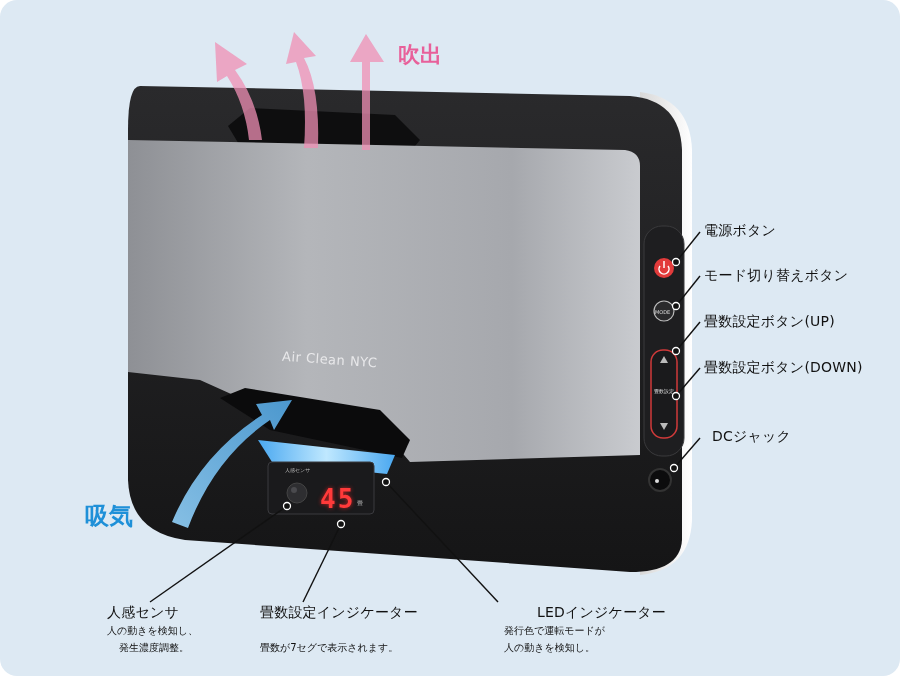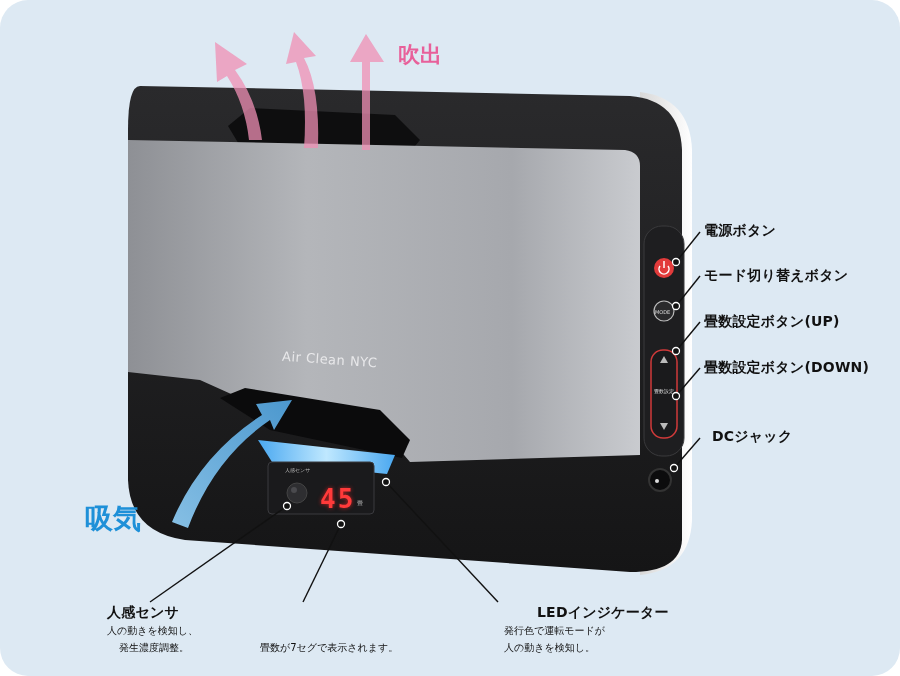--- a/index.html
+++ b/index.html
@@ -1,24 +1,24 @@
 <!DOCTYPE html>
 <html><head>
 <meta charset="utf-8">
 <style>
   html, body { margin:0; padding:0; background:#ffffff; }
   body { width:900px; height:676px; position:relative; overflow:hidden;
          font-family:"DejaVu Sans","Liberation Sans",sans-serif; }
   .panel { position:absolute; left:0; top:0; width:900px; height:676px;
-           background:#dde9f3; border-radius:28px; overflow:hidden; }
+           background:#dde9f3; border-radius:17px; overflow:hidden; }
   svg.art { position:absolute; left:0; top:0; }
-  .lbl { position:absolute; color:#111; font-weight:bold; font-size:14px; white-space:nowrap; letter-spacing:0.2px; }
+  .lbl { position:absolute; color:#111; font-weight:normal; font-size:14px; white-space:nowrap; letter-spacing:0.2px; }
   .desc { position:absolute; color:#111; font-size:10px; line-height:16px; white-space:nowrap; }
   .flow-out { position:absolute; left:398px; top:40px; font-size:22px; font-weight:bold; color:#e8609a; }
-  .flow-in { position:absolute; left:85px; top:500px; font-size:28px; font-weight:bold; color:#1e90d8; }
+  .flow-in { position:absolute; left:85px; top:500px; font-size:24px; font-weight:bold; color:#1e90d8; }
   .brand { position:absolute; left:282px; top:352px; font-size:13px; color:#e8e8ea; transform:rotate(4deg);
            font-family:"DejaVu Sans","Liberation Sans",sans-serif; letter-spacing:0.5px; }
   .seg { position:absolute; left:320px; top:484px; font-size:26px; font-family:"DejaVu Sans Mono","Liberation Mono",monospace;
          color:#ff3a3a; font-weight:bold; letter-spacing:2px; text-shadow:0 0 4px rgba(255,40,40,0.7); }
   .unit { position:absolute; left:357px; top:500px; font-size:6px; color:#aaa; line-height:6px; width:8px; }
   .sensor-cap { position:absolute; left:285px; top:467px; font-size:5px; color:#bbb; }
   .btn-txt { position:absolute; font-size:5px; color:#ddd; }
 </style>
 </head>
 <body>
@@ -128,19 +128,20 @@
   <div class="lbl" style="left:704px;top:222px;">電源ボタン</div>
   <div class="lbl" style="left:704px;top:313px;">畳数設定ボタン(UP)</div>
   <div class="lbl" style="left:704px;top:267px;">モード切り替えボタン</div>
   <div class="lbl" style="left:704px;top:359px;">畳数設定ボタン(DOWN)</div>
   <div class="lbl" style="left:704px;top:428px;margin-left:8px;">DCジャック</div>
 
   <div class="lbl" style="left:107px;top:604px;">人感センサ</div>
   <div class="desc" style="left:107px;top:623px;">人の動きを検知し、</div>
   <div class="desc" style="left:119px;top:640px;">発生濃度調整。</div>
 
+  <div class="lbl" style="left:260px;top:604px;">畳数設定インジケーター</div>
   <div class="desc" style="left:260px;top:640px;">畳数が7セグで表示されます。</div>
 
   <div class="lbl" style="left:504px;top:604px;margin-left:33px;">LEDインジケーター</div>
   <div class="desc" style="left:504px;top:623px;">発行色で運転モードが</div>
   <div class="desc" style="left:504px;top:640px;">人の動きを検知し。</div>
 
 </div>
 
 </body></html>

